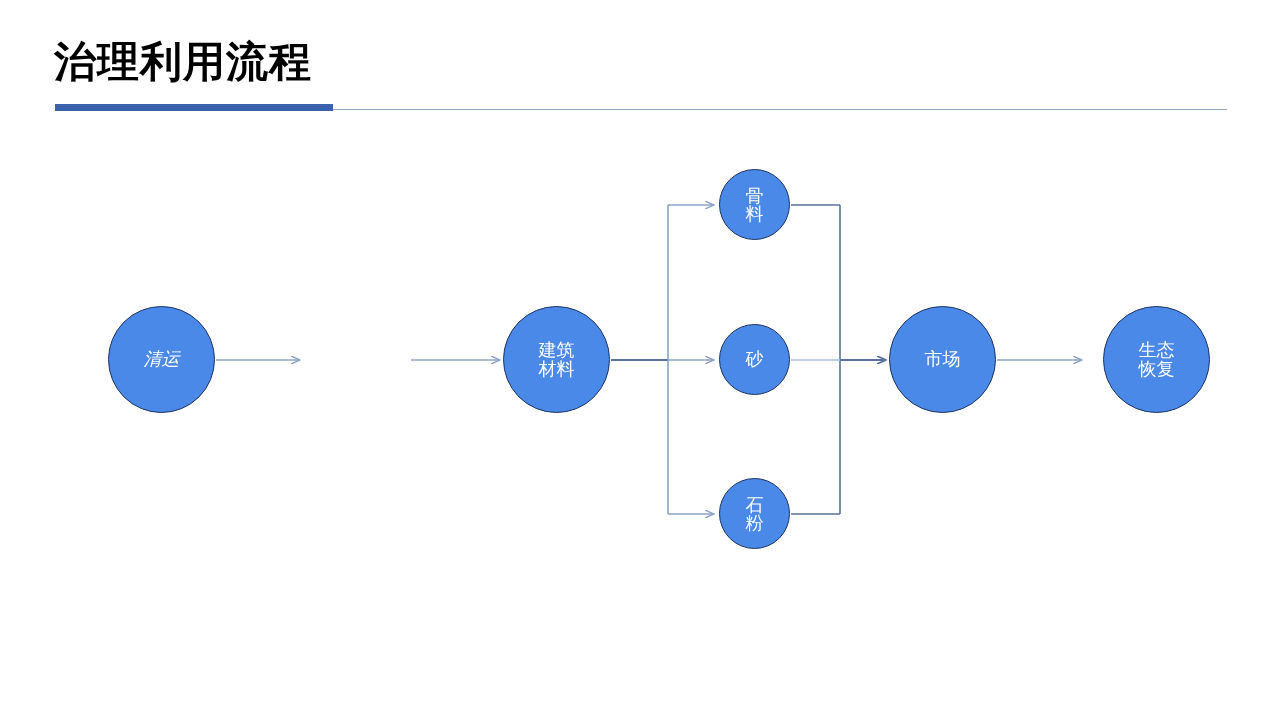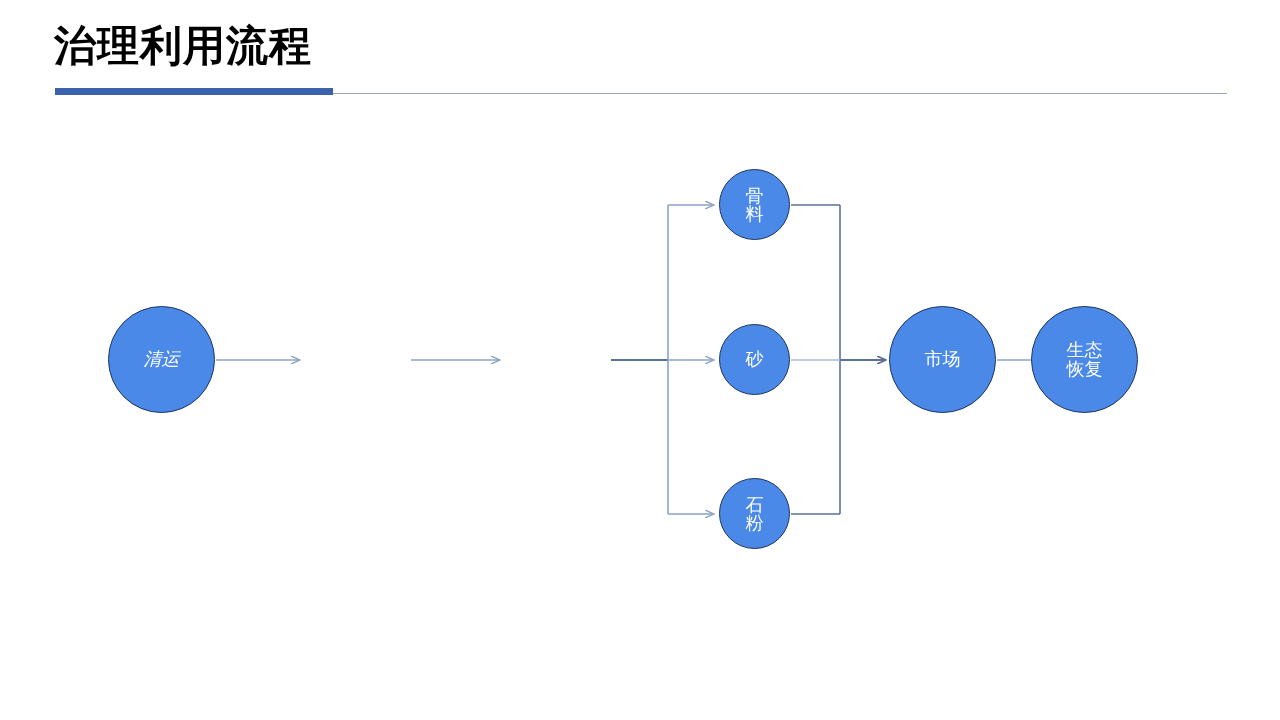--- a/index.html
+++ b/index.html
@@ -12,21 +12,21 @@
     background: #ffffff;
     font-family: "Liberation Sans", "DejaVu Sans", sans-serif;
     overflow: hidden;
     position: relative;
   }
 
   
   #slide-header {
     position: absolute;
     left: 0;
-    top: 0;
+    top: 16px;
     width: 1248px;
     height: 110px;
     padding-left: 28px;
   }
   #page-title {
     position: absolute;
     left: 54px;
     top: 16px;
     font-size: 42px;
     font-weight: bold;
@@ -152,37 +152,41 @@
     <line x1="840" y1="360" x2="886" y2="360" stroke="#5a7199" stroke-width="2.2" marker-end="url(#arrow-strong)"></line>
 
     <line x1="997" y1="360" x2="1082" y2="360" stroke="#8ba3c7" stroke-width="1.6" marker-end="url(#arrow-light)"></line>
   </svg>
 
   <div class="node big" style="left:108px; top:306px;font-style:italic;">
     <span class="node-label">清运</span>
   </div>
 
 
+  <div class="node big" style="left:503px; top:306px;">
+    <span class="node-label">建筑
+材料</span>
+  </div>
 
   <div class="node small" style="left:719px; top:169px;">
     <span class="node-label two-line">骨
 料</span>
   </div>
 
   <div class="node small" style="left:719px; top:324px;">
     <span class="node-label">砂</span>
   </div>
 
   <div class="node small" style="left:719px; top:478px;">
     <span class="node-label two-line">石
 粉</span>
   </div>
 
   <div class="node big" style="left:889px; top:306px;justify-content:center;">
     <span class="node-label">市场</span>
   </div>
 
-  <div class="node big" style="left:1031px; top:306px;">
+  <div class="node big" style="left:1103px; top:306px;">
     <span class="node-label">生态
 恢复</span>
   </div>
 
 </div>
 
 </body></html>

